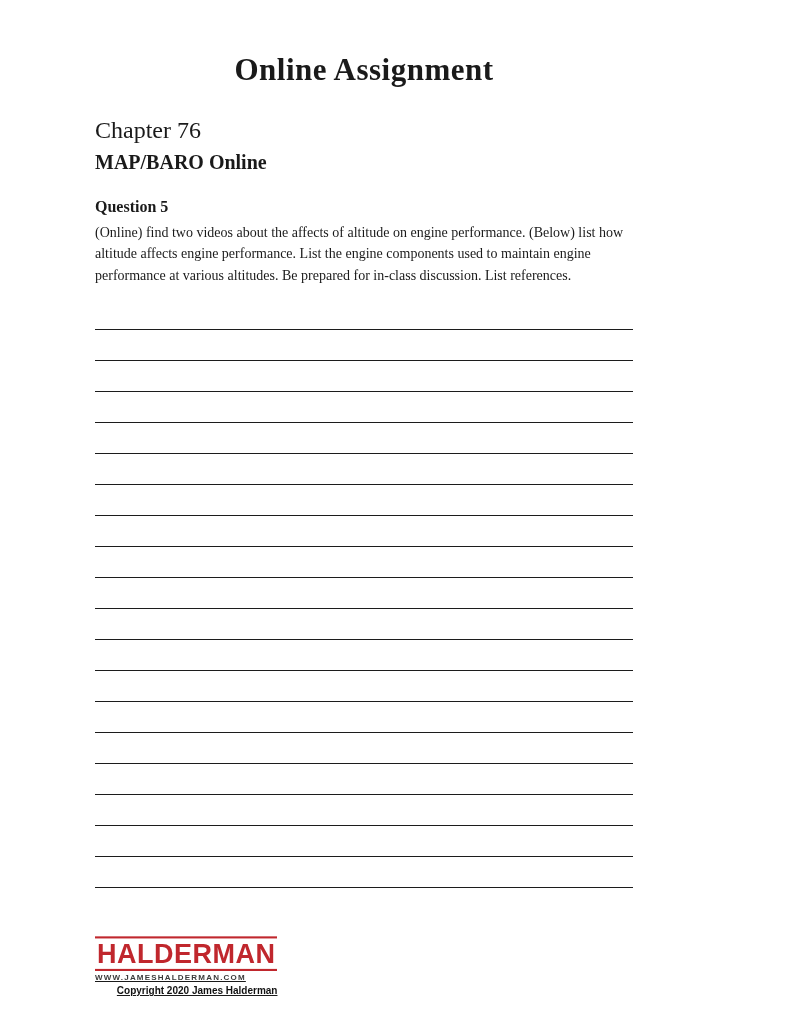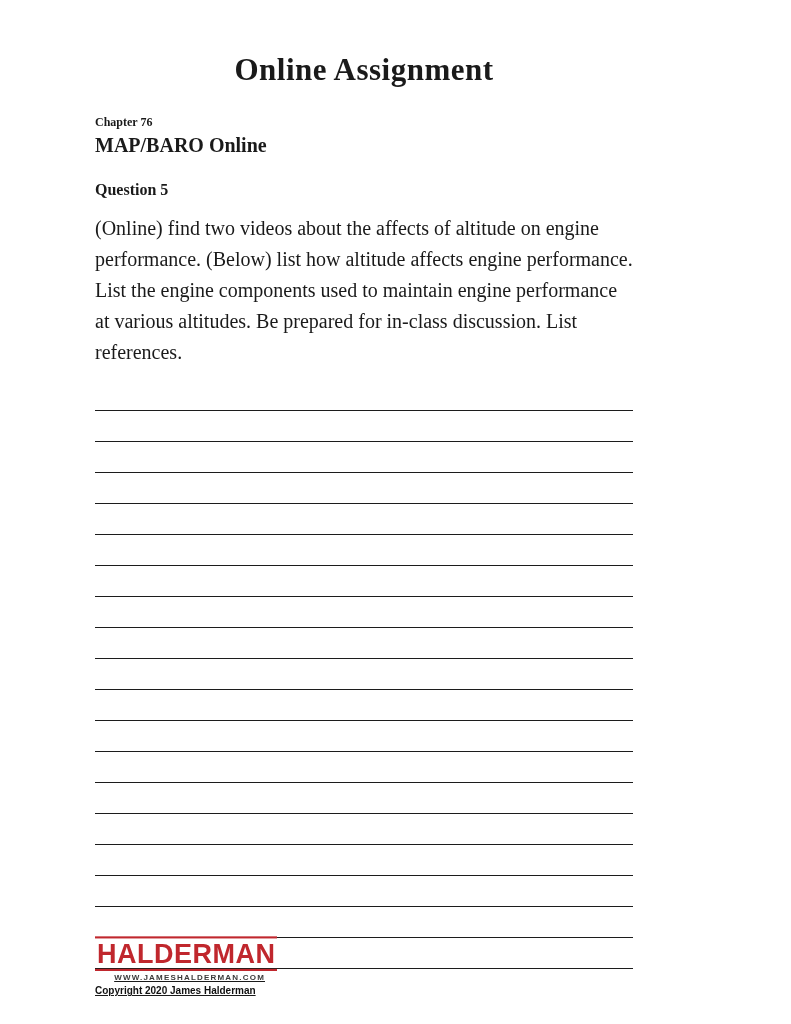--- a/index.html
+++ b/index.html
@@ -21,37 +21,37 @@
   }
   .doc-title {
     text-align: center;
     font-size: 31px;
     font-weight: 700;
     letter-spacing: 0.5px;
     margin-top: 4px;
     margin-bottom: 26px;
   }
   .chapter-heading {
-    font-size: 12px;
-    font-weight: 700;
+    font-size: 24px;
+    font-weight: 400;
     line-height: 1.4;
   }
   .chapter-subtitle {
     font-size: 20px;
     font-weight: 700;
     line-height: 1.4;
     margin-bottom: 22px;
   }
   .question-label {
     font-size: 16px;
     font-weight: 700;
-    margin-bottom: 14px;
+    margin-bottom: 6px;
   }
   .instructions {
-    font-size: 20px;
+    font-size: 14px;
     line-height: 1.55;
     max-width: 601px;
   }
   .answer-lines {
     margin-top: 12px;
   }
   .answer-line {
     height: 31px;
     border-bottom: 1.7px solid #1c1c1c;
   }
@@ -74,30 +74,31 @@
     padding: 1px 2px;
     transform: scaleY(1.05);
     transform-origin: left bottom;
   }
   .logo-url {
     font-family: "Liberation Sans", sans-serif;
     font-weight: 700;
     font-size: 8px;
     letter-spacing: 1.2px;
     color: #3a3a3a;
-    text-align: right;
+    text-align: left;
     width: 170px;
     margin-top: 2px;
   }
   .copyright-text {
     font-family: "Liberation Sans", sans-serif;
     font-weight: 700;
     font-size: 10px;
     color: #111111;
     margin-top: 3px;
+    text-align: right;
   }
 </style>
 </head>
 <body>
 
 <div class="page">
 
   <h1 class="doc-title">Online Assignment</h1>
 
   <div class="chapter-heading">Chapter 76</div>

